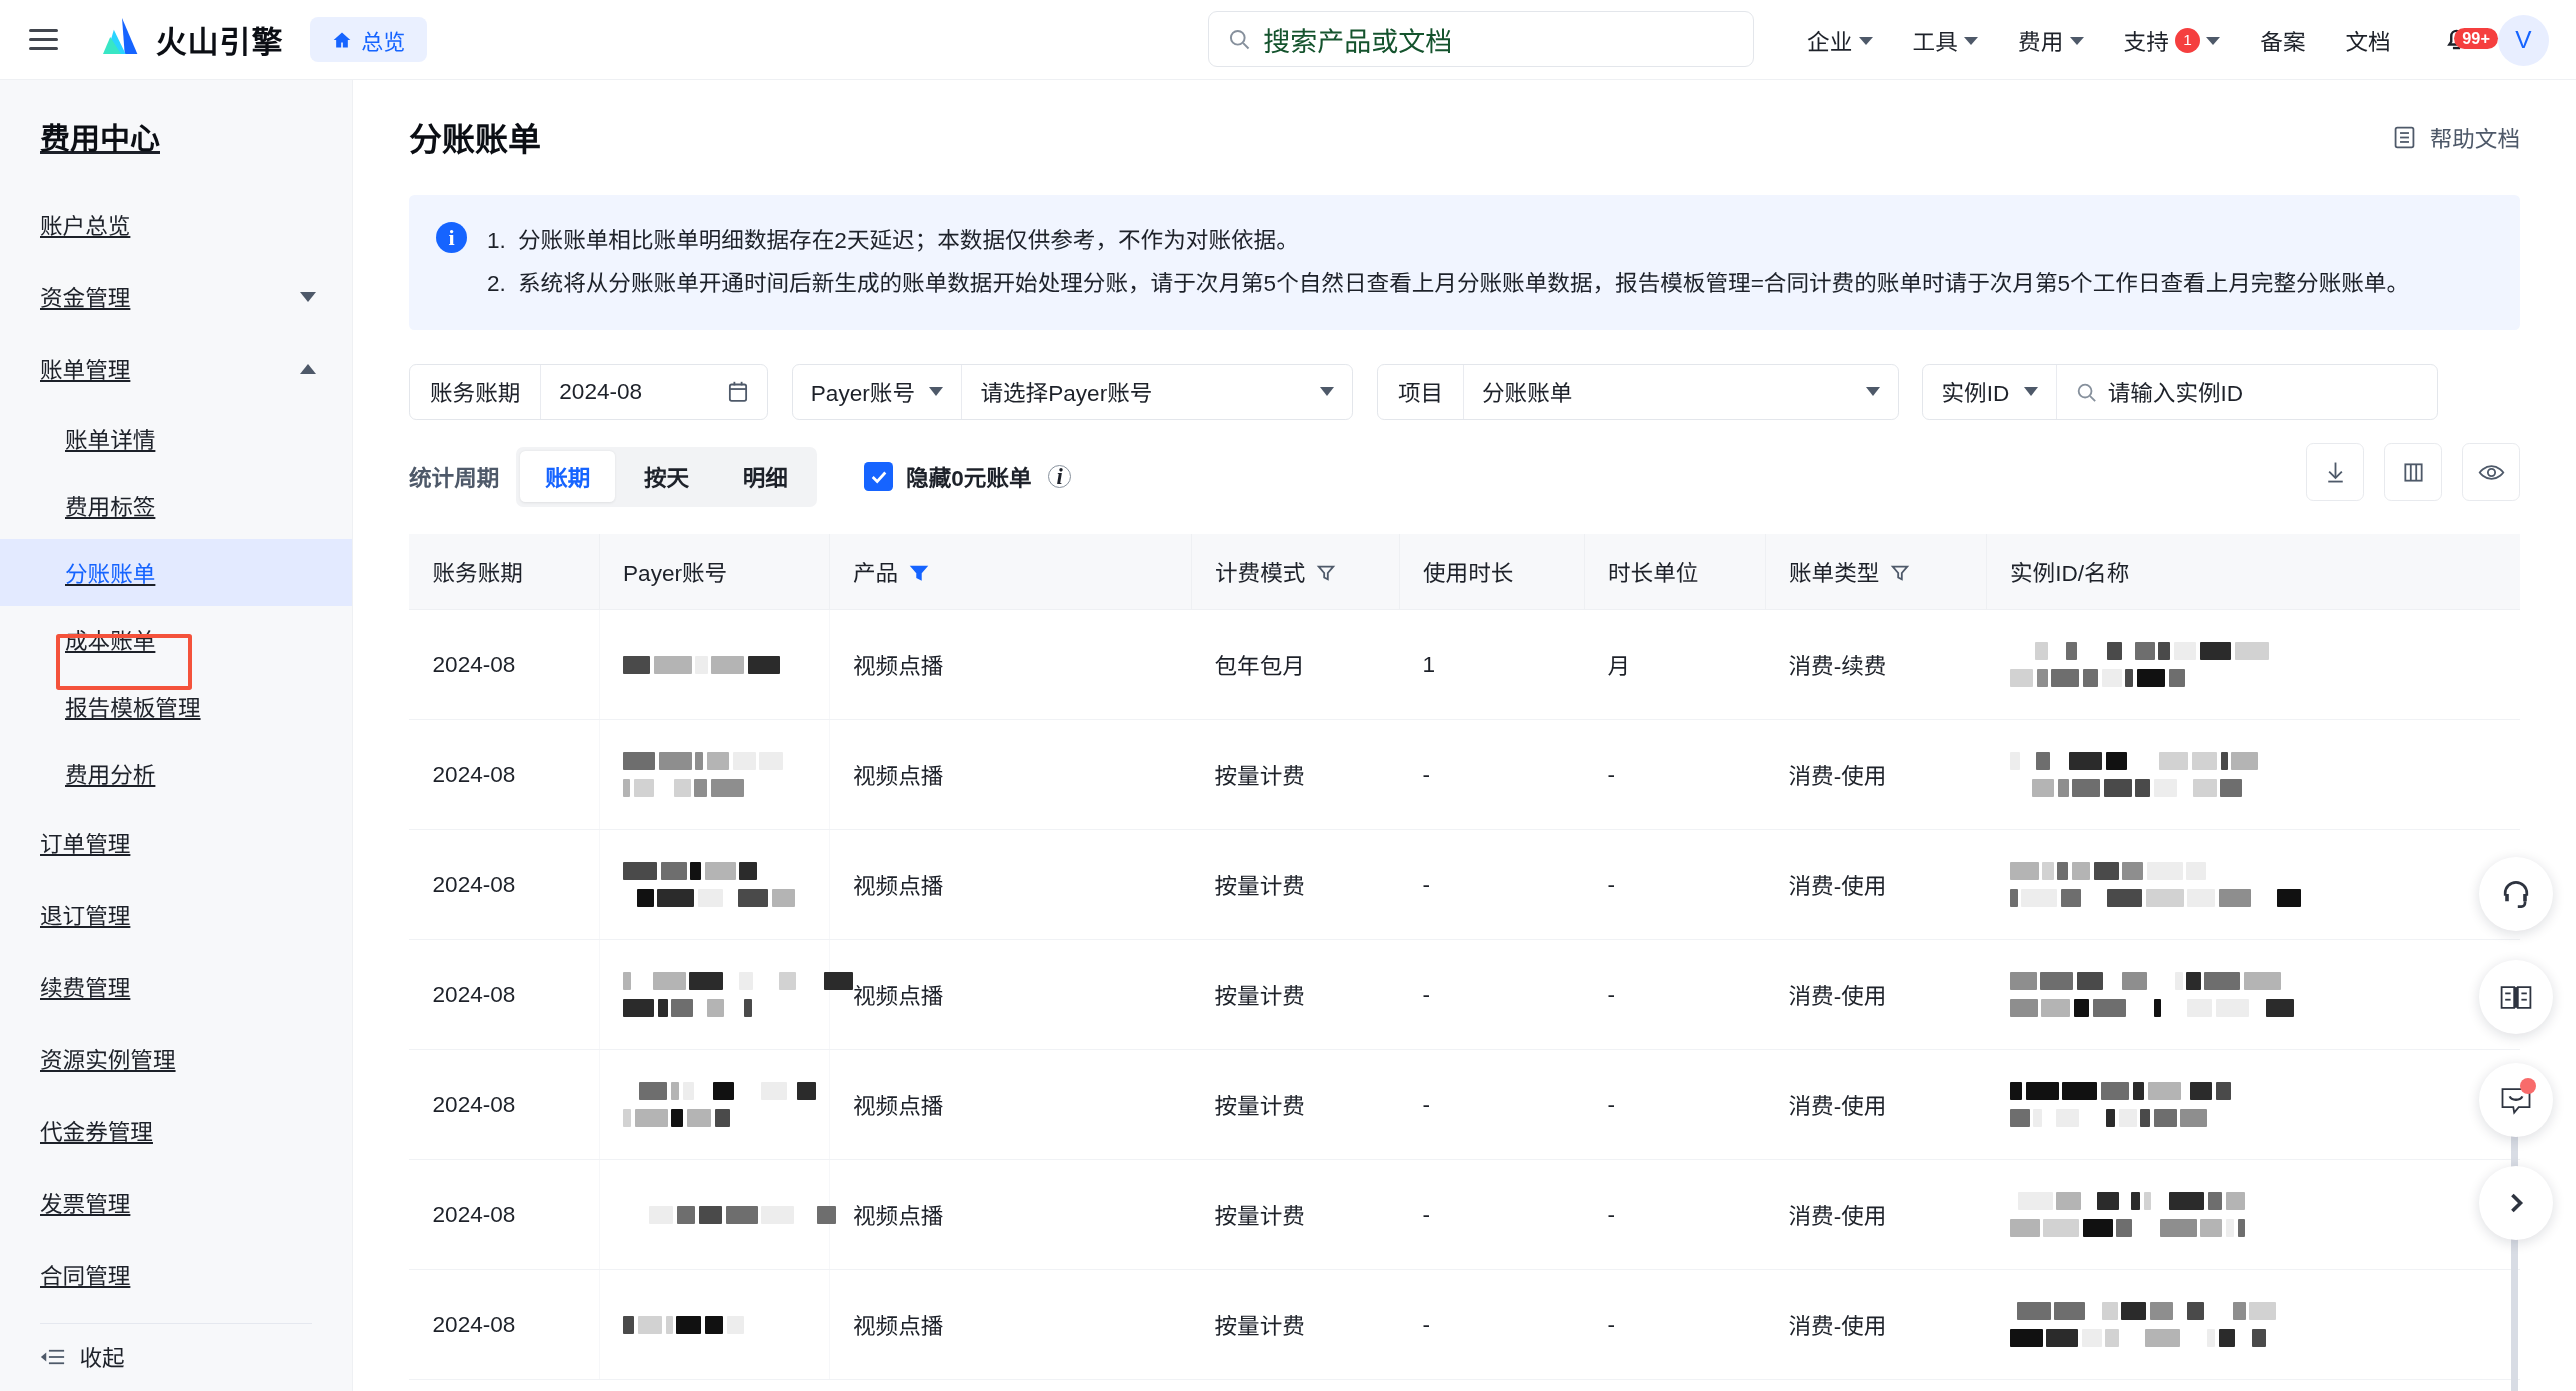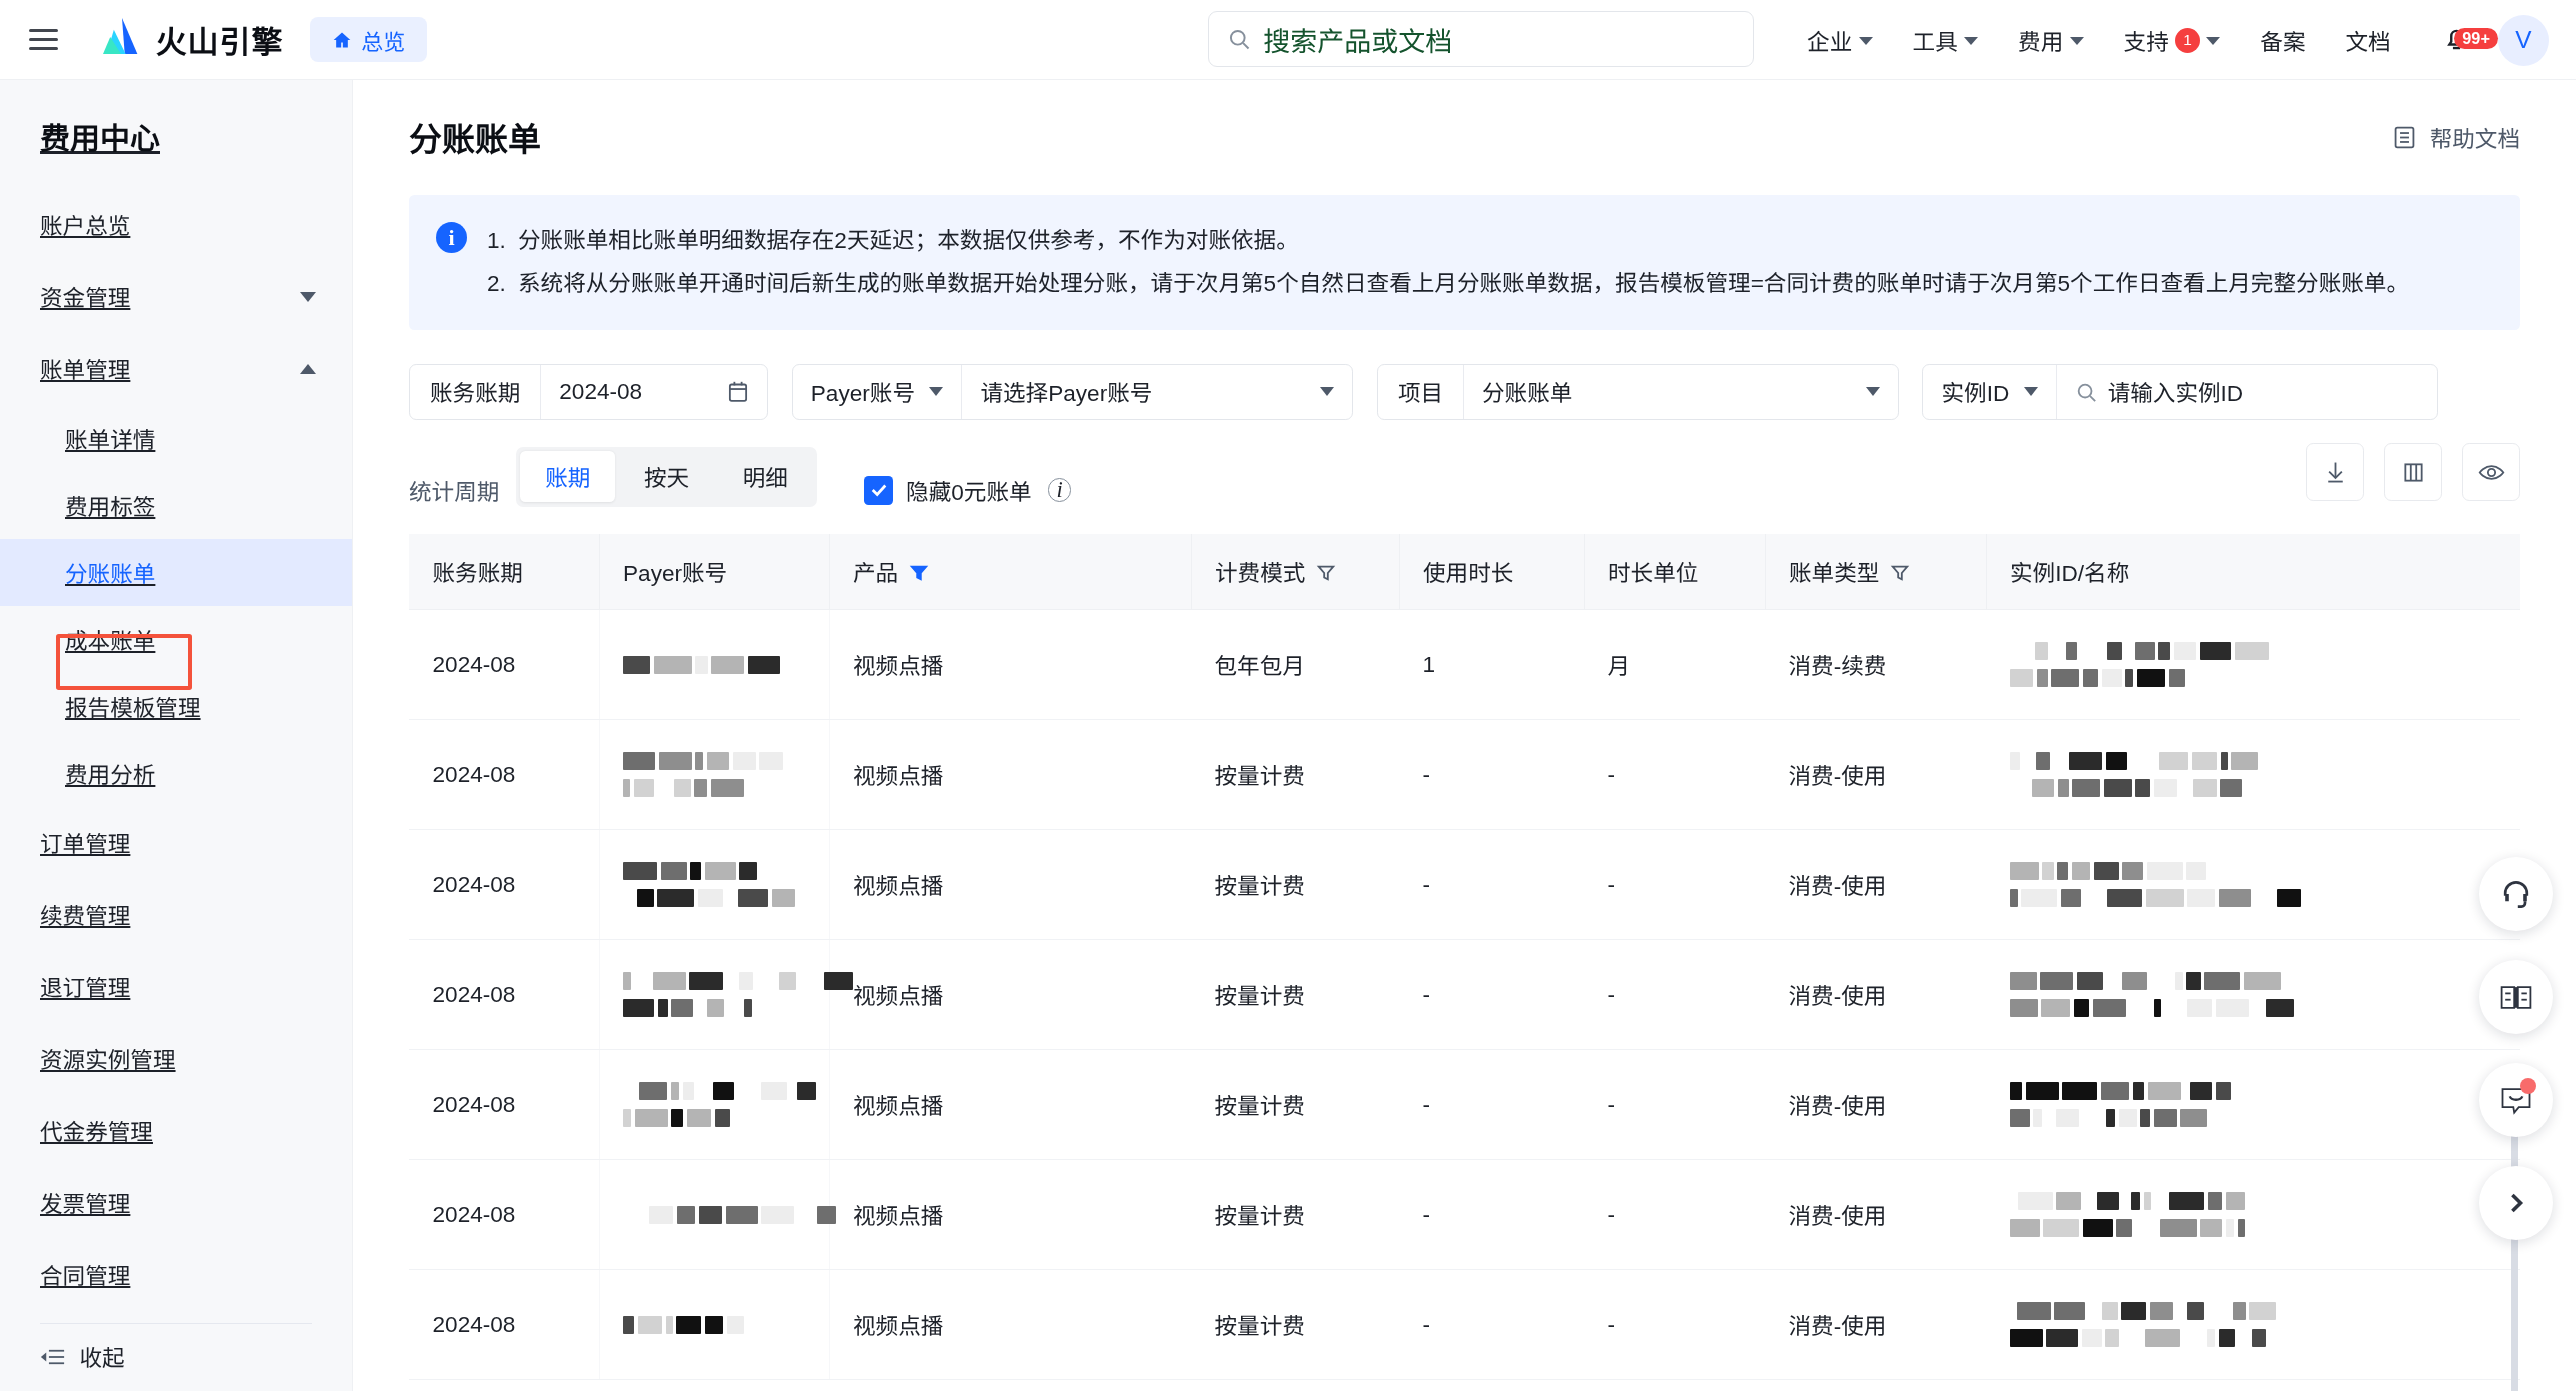--- a/index.html
+++ b/index.html
@@ -95,21 +95,21 @@
 
   .filters { display:flex; align-items:center; gap: 23.5px; padding: 34px 56px 0 56px;}
   .fgroup { display:flex; align-items:stretch; border:0.9px solid #e3e6eb; border-radius:7.2px; height:56px; background:#fff;}
   .flabel { display:flex; align-items:center; padding: 0 20px; font-size:22.6px; color:#1d2129; white-space:nowrap;}
   .fsep { width:0.9px; background:#e9ebf0;}
   .fvalue { display:flex; align-items:center; padding: 0 18px; font-size:22.6px; color:#1d2129; white-space:nowrap;}
   .fcaret { width:0;height:0;border-left:7.2px solid transparent;border-right:7.2px solid transparent;border-top:9px solid #4e5969;}
   .cal { width:22px;height:23.5px;stroke:#4e5969;fill:none;stroke-width:2;}
   .fsearch-ico { width:22px;height:22px;stroke:#86909c;fill:none;stroke-width:2; margin-right:11px;}
 
-  .toolsrow { display:flex; align-items:flex-end; padding: 27px 56px 0 56px; position:relative;}
+  .toolsrow { display:flex; align-items:center; padding: 27px 56px 0 56px; position:relative;font-weight:bold;}
   .stat-label { font-size:22.6px; color:#4e5969; margin-right:16.3px;}
   .segmented { display:flex; background:#f2f3f5; border-radius:7.2px; padding:4.5px; gap:3.6px;}
   .seg { padding: 9px 25px; font-size:22.6px; border-radius:5.4px; color:#1d2129; cursor:pointer;}
   .seg.active { background:#fff; color:#1664ff; box-shadow:0 0.9px 2.7px rgba(0,0,0,.08);}
   .checkrow { display:flex; align-items:center; gap:12.7px; margin-left: 47px; cursor:pointer;}
   .cbox { width:29px;height:29px;border-radius:4.5px;background:#1664ff;display:flex;align-items:center;justify-content:center;}
   .cbox svg { width:18px;height:18px;stroke:#fff;stroke-width:3;fill:none;}
   .checkrow span { font-size:22.6px; color:#1d2129;}
   .qmark { width:23.5px;height:23.5px;border:1.8px solid #86909c;border-radius:50%;
      font-size:15.4px;color:#86909c;display:inline-flex;align-items:center;justify-content:center;margin-left:3.6px;
@@ -247,24 +247,24 @@
       <div class="side-item sub">
         <span>报告模板管理</span>
       </div>
       <div class="side-item sub">
         <span>费用分析</span>
       </div>
       <div class="side-item">
         <span>订单管理</span>
       </div>
       <div class="side-item">
+        <span>退订管理</span>
+      </div>
+      <div class="side-item">
         <span>续费管理</span>
-      </div>
-      <div class="side-item">
-        <span>退订管理</span>
       </div>
       <div class="side-item">
         <span>资源实例管理</span>
       </div>
       <div class="side-item">
         <span>代金券管理</span>
       </div>
       <div class="side-item">
         <span>发票管理</span>
       </div>

